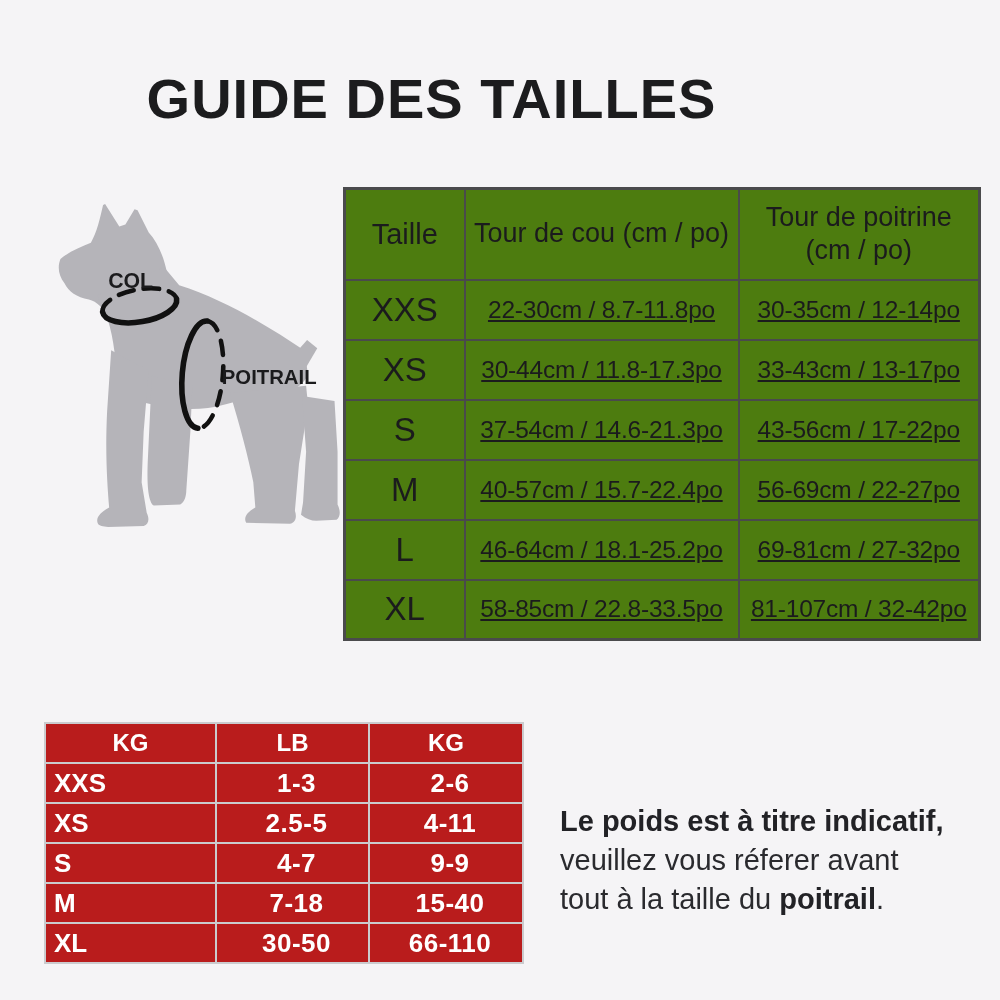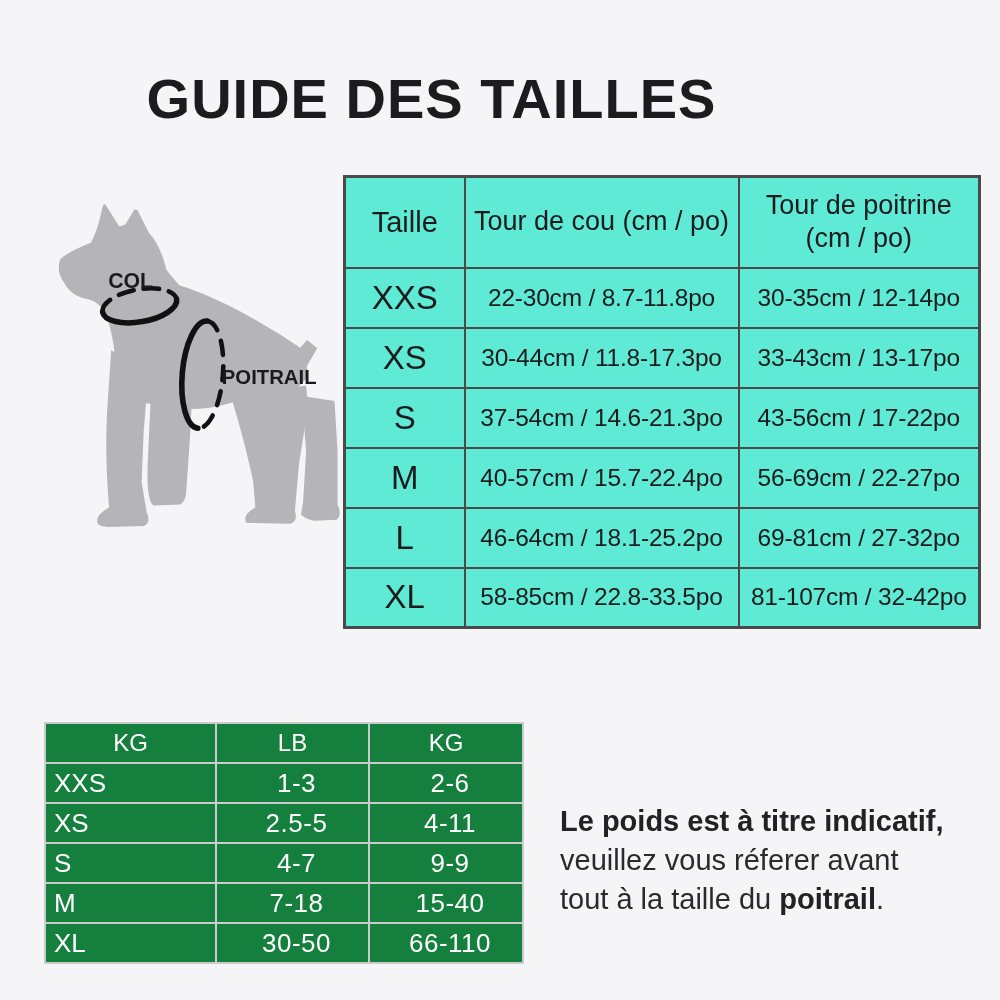--- a/index.html
+++ b/index.html
@@ -23,43 +23,43 @@
     letter-spacing: 1px;
     color: #1c1c1e;
   }
 
   
   .dog-wrap { position: absolute; left: 52px; top: 198px; width: 295px; height: 335px; }
 
   
   table.size-table {
     position: absolute;
-    left: 343px; top: 175px;
+    left: 343px; top: 187px;
     width: 635px; height: 450px;
     border-collapse: collapse;
     table-layout: fixed;
-    background: #5eead4;
+    background: #4d7c0f;
   }
   table.size-table td, table.size-table th {
     border: 2px solid #4a4a4c;
     text-align: center;
     vertical-align: middle;
     padding: 2px 6px;
     font-weight: 400;
   }
   table.size-table { border: 3px solid #4a4a4c; }
   table.size-table col.c1 { width: 120px; }
   table.size-table col.c2 { width: 274px; }
   table.size-table col.c3 { width: 241px; }
   tr.head-row { height: 91px; }
   tr.head-row th { font-size: 27px; font-weight: 400; line-height: 1.25; }
   tr.head-row th.first { font-size: 29px; }
   tr.data-row { height: 60px; }
   tr.data-row td.size-cell { font-size: 33px; }
-  tr.data-row td.val-cell { font-size: 24.5px; letter-spacing: -0.2px; }
+  tr.data-row td.val-cell { font-size: 24.5px; letter-spacing: -0.2px; text-decoration: underline; }
 
   
   .note {
     position: absolute;
     left: 45px; top: 658px; width: 930px;
     font-size: 24px;
     white-space: nowrap;
     color: #242428;
   }
   .note .n2 { font-family: "DejaVu Sans", sans-serif; font-size: 21.5px; letter-spacing: -0.4px; }
@@ -69,23 +69,23 @@
     position: absolute;
     left: 44px; top: 722px;
     width: 478px; height: 241px;
     border-collapse: collapse;
     table-layout: fixed;
     background: #0e0e0f;
     color: #ffffff;
   }
   table.weight-table td, table.weight-table th {
     border: 2.5px solid #cbcbce;
-    font-weight: 400;
+    font-weight: 700;
     vertical-align: middle;
-    background: #15803d;
+    background: #b91c1c;
   }
   table.weight-table col.w1 { width: 171px; }
   table.weight-table col.w2 { width: 153px; }
   table.weight-table col.w3 { width: 154px; }
   table.weight-table tr { height: 40px; }
   table.weight-table th { font-size: 24px; text-align: center; }
   table.weight-table td.wsize { font-size: 26px; text-align: left; padding-left: 8px; }
   table.weight-table td.wval { font-size: 26px; text-align: center; letter-spacing: 0.5px; padding-left: 8px; }
 
   

